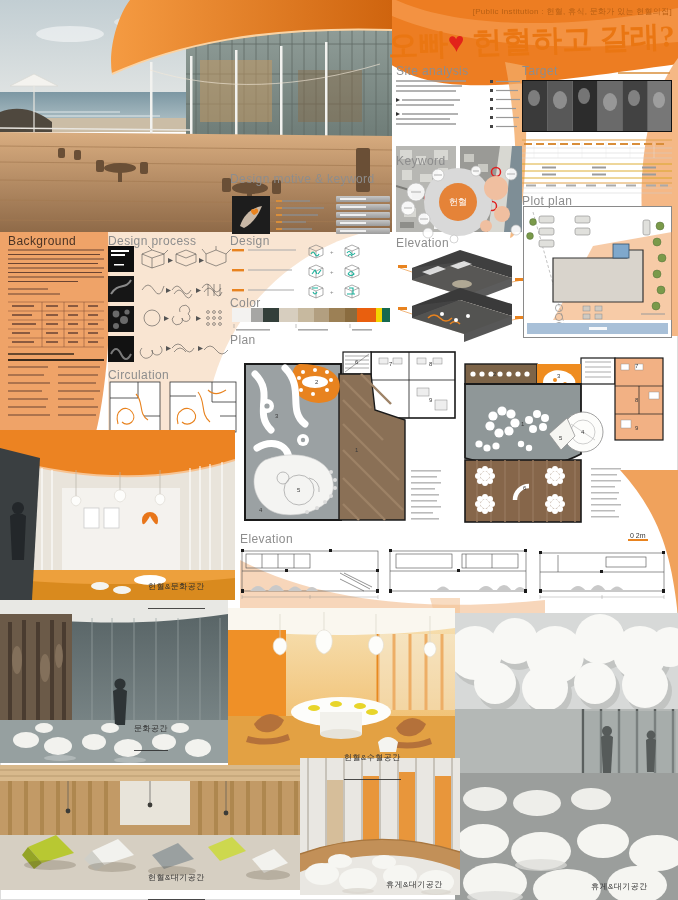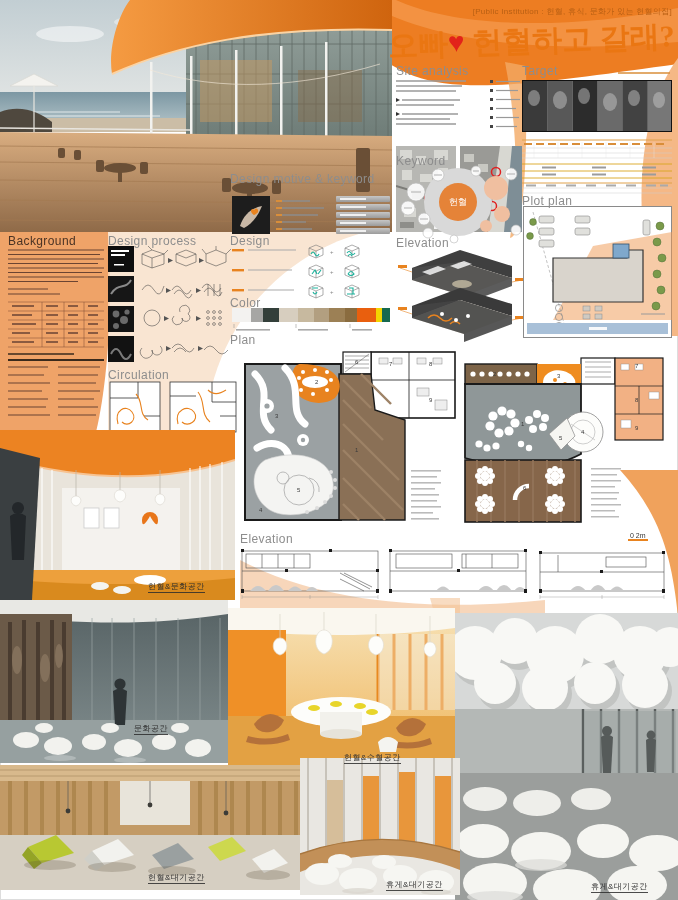--- a/index.html
+++ b/index.html
@@ -7,21 +7,21 @@
   body{font-family:"Liberation Sans",sans-serif}
   #poster{position:relative;width:678px;height:900px;background:#fff;overflow:hidden;box-shadow:inset 0 0 0 1px #ddd}
   .abs{position:absolute}
   svg{display:block}
   .layer0{z-index:0}.layer1{z-index:1}
   .h{position:absolute;font-size:12px;color:#8d8d8d;letter-spacing:.4px;z-index:2;white-space:nowrap}
   .h-dark{color:#4a3324}
   .subtitle{position:absolute;left:360px;top:6px;width:312px;text-align:right;font-size:8px;color:#b85f13;z-index:2;letter-spacing:.3px}
   .title{position:absolute;left:388px;top:21px;width:288px;z-index:2;white-space:nowrap;transform:rotate(-2deg);color:#ea7612;font-weight:bold;font-size:30px;font-family:"Liberation Serif",serif}
   .title .heart{color:#e2231a;font-size:28px;vertical-align:2px}
-  .cap{position:absolute;font-size:8px;color:#2e2e2e;border-bottom:1px solid rgba(45,45,45,.85);padding-bottom:0;letter-spacing:.5px;z-index:3;white-space:nowrap}
+  .cap{position:absolute;font-size:8px;color:#2e2e2e;border-bottom:1px solid rgba(45,45,45,.85);padding-bottom:16px;letter-spacing:.5px;z-index:3;white-space:nowrap}
   .palette{position:absolute;left:232px;top:308px;width:158px;height:14px;display:flex;z-index:2;background:#eee}
   .palette .swatch{height:100%}
   .tagbars{position:absolute;left:336px;top:196px;width:54px;z-index:2}
   .tagbars .bar{height:6px;margin-bottom:2px;border-radius:1px;background:linear-gradient(#c6c6c6,#9b9b9b);position:relative}
   .tagbars .bar::after{content:"";position:absolute;left:4px;top:2px;width:26px;height:1.5px;background:rgba(255,255,255,.8)}
   .scalelab{position:absolute;left:628px;top:532px;font-size:7px;color:#333;z-index:2;border-bottom:2px solid #e8831f;padding:0 2px}
 </style>
 </head>
 <body>
 

